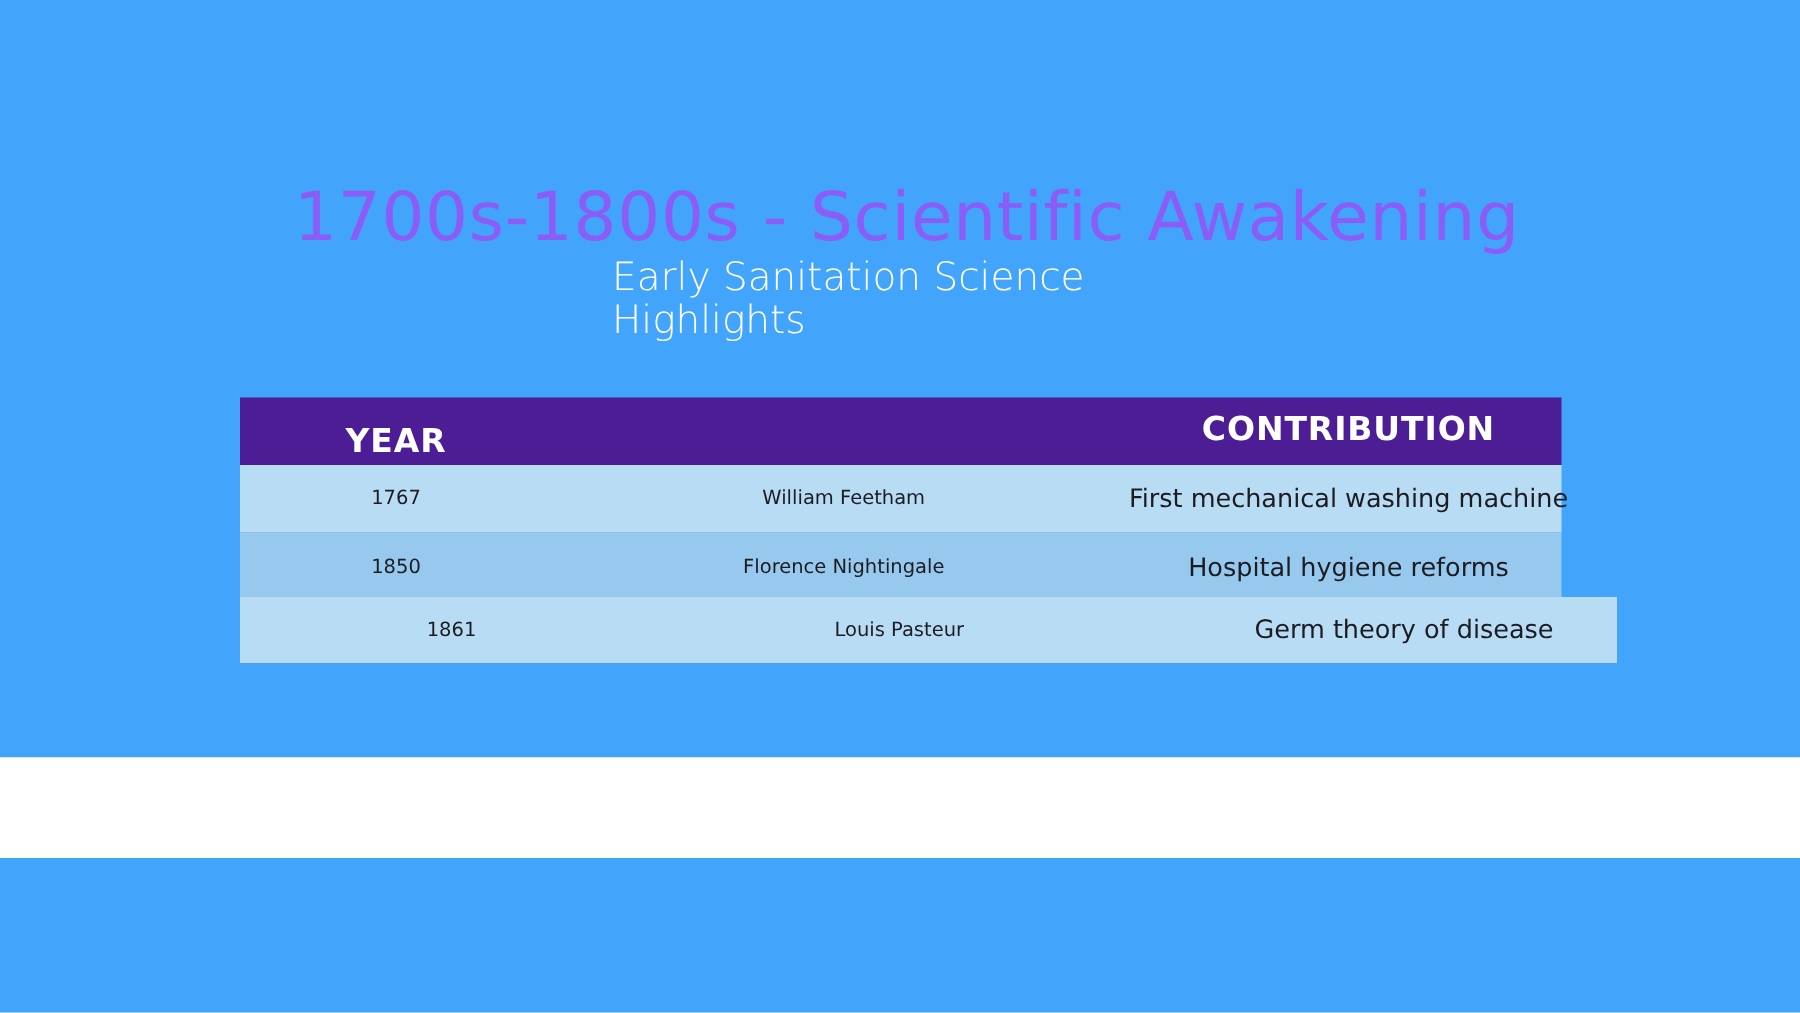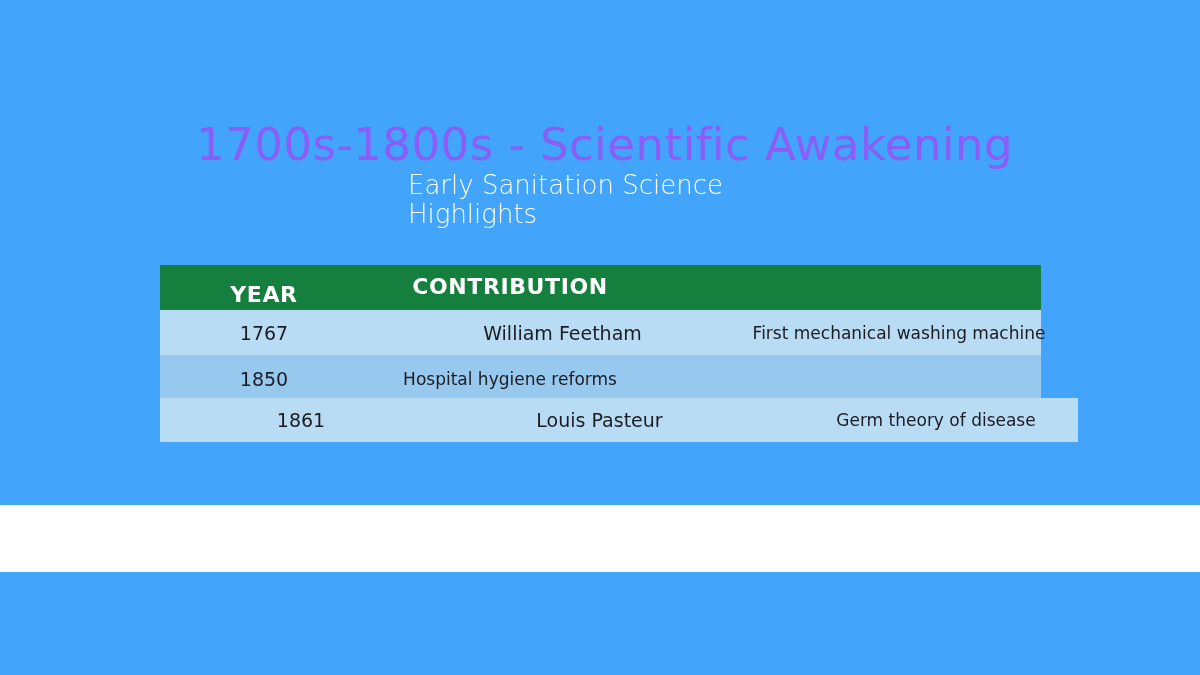--- a/index.html
+++ b/index.html
@@ -83,21 +83,22 @@
     height: 177px;
     border-collapse: collapse;
     table-layout: fixed;
   }
   .table .row {
     display: flex;
     width: 881px;
   }
   .row-header {
     height: 45px;
-    background: #15803d;
+    background: #4c1d95;
+    justify-content: space-between;
   }
   .row-light {
     height: 45px;
     background: #b9dcf5;
   }
   .row-dark {
     height: 43px;
     background: #97c8ee;
   }
   .row-last {
@@ -123,21 +124,21 @@
     font-size: 22px;
     color: #ffffff;
     letter-spacing: 0.6px;
   }
   .th-year { align-items: flex-end; padding-bottom: 3px; }
   .th-raised { align-items: flex-end; padding-bottom: 11px; }
 
   .td {
     font-family: "DejaVu Sans", sans-serif;
     font-weight: 400;
-    font-size: 19px;
+    font-size: 13px;
     color: #1c1c22;
     white-space: nowrap;
   }
   .td-contribution { font-size: 17px; }
 
   .row-dark .td { padding-top: 4px; }
 </style>
 </head>
 <body>
 
@@ -162,20 +163,21 @@
     </div>
 
     <div class="row row-light">
       <div class="cell col-year td">1767</div>
       <div class="cell col-innovator td">William Feetham</div>
       <div class="cell col-contribution td td-contribution">First mechanical washing machine</div>
     </div>
 
     <div class="row row-dark">
       <div class="cell col-year td">1850</div>
+      <div class="cell col-innovator td">Florence Nightingale</div>
       <div class="cell col-contribution td td-contribution">Hospital hygiene reforms</div>
     </div>
 
     <div class="row row-last">
       <div class="cell col-year td">1861</div>
       <div class="cell col-innovator td">Louis Pasteur</div>
       <div class="cell col-contribution td td-contribution">Germ theory of disease</div>
     </div>
 
   </div>

